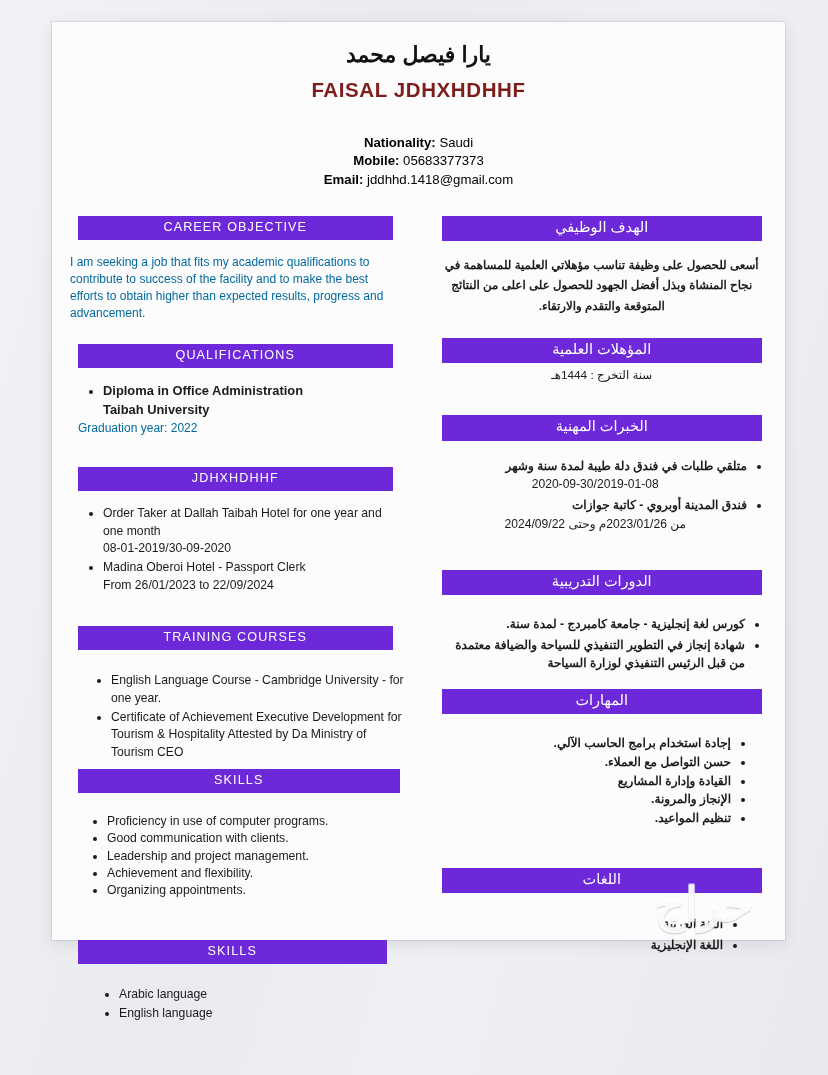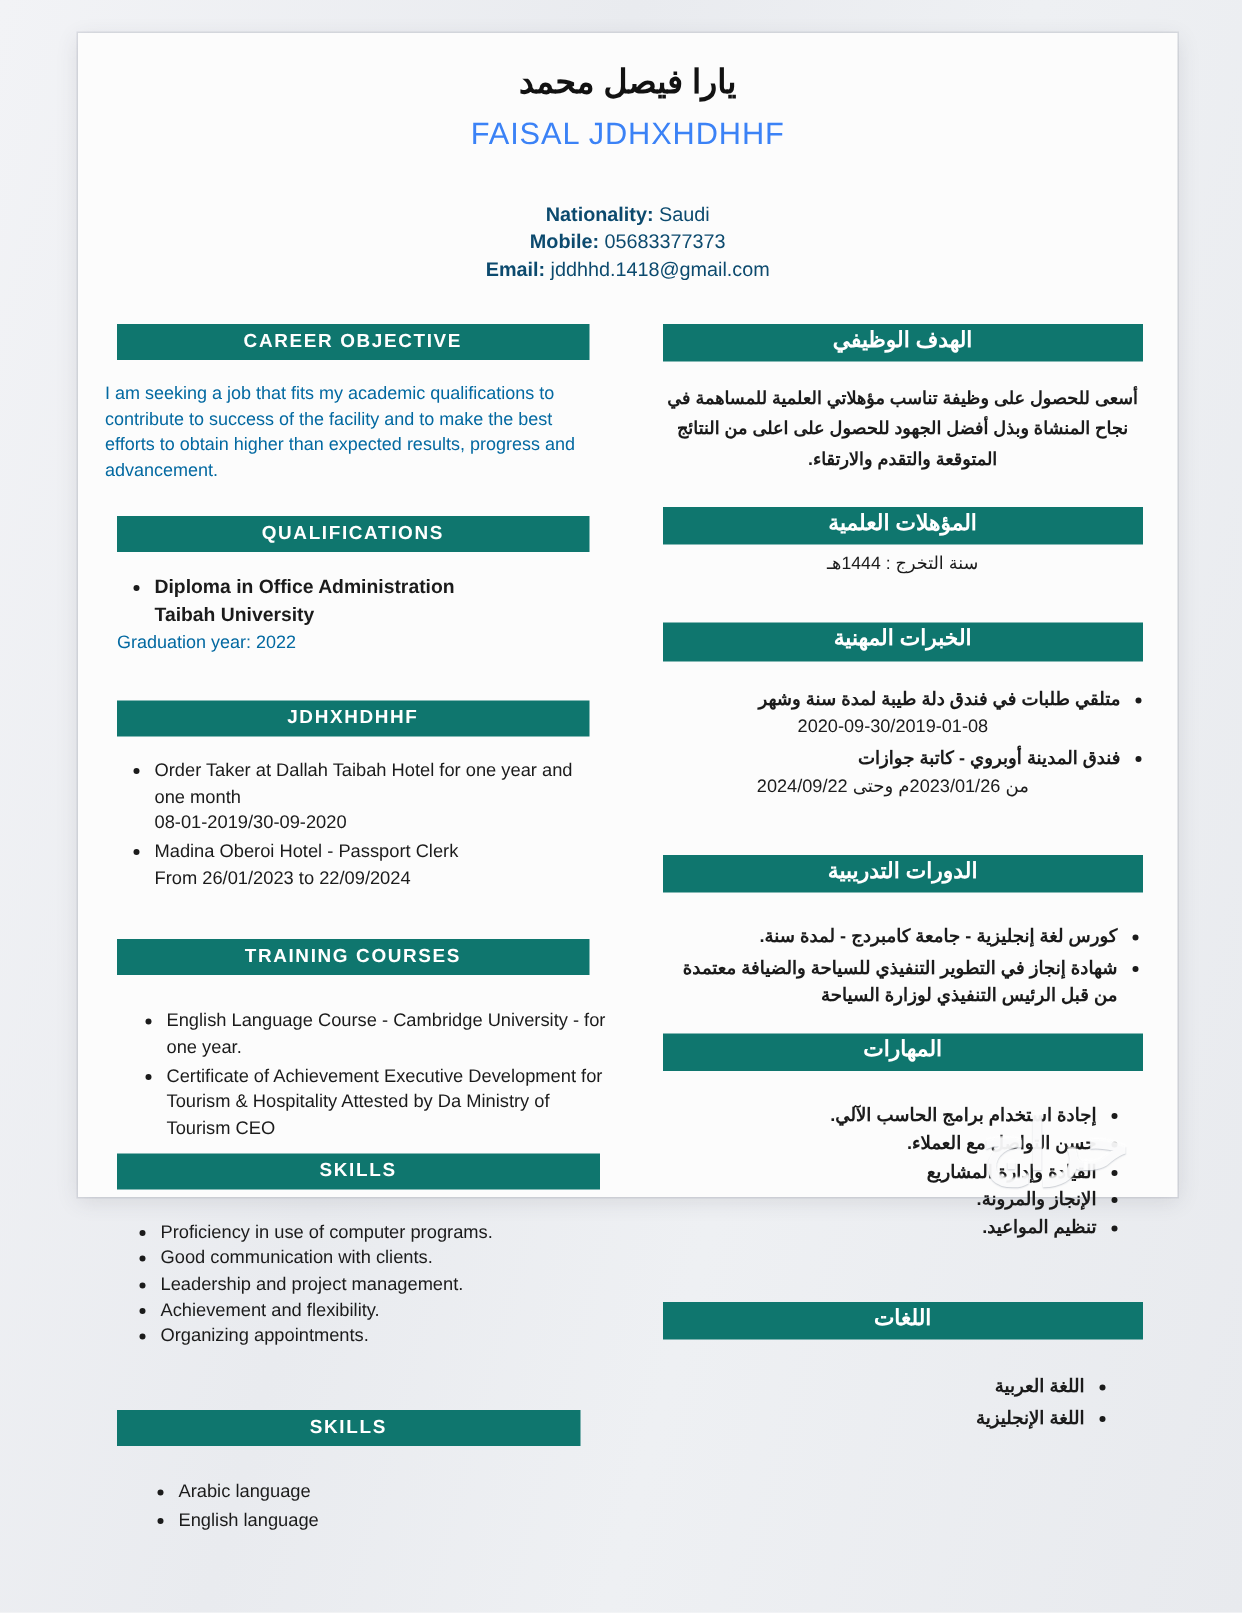--- a/index.html
+++ b/index.html
@@ -18,65 +18,65 @@
     position: absolute;
     inset: 0;
     background:
       linear-gradient(105deg, #f2f3f6 0%, #e9ebef 38%, #eef0f3 62%, #e8eaee 100%);
   }
   #page {
     position: absolute;
     left: 52px;
     top: 22px;
     width: 733px;
-    height: 776px;
+    height: 918px;
     background: #fcfcfc;
     box-shadow: 0 3px 14px rgba(60,65,80,0.13), 0 0 0 1px rgba(200,204,212,0.55);
   }
   .header {
     padding-top: 18px;
     text-align: center;
   }
   .name-ar {
     font-size: 22px;
     font-weight: bold;
     color: #121212;
     letter-spacing: 0.3px;
     direction: rtl;
     line-height: 1.35;
   }
   .name-en {
     font-size: 20.5px;
-    font-weight: normal;
-    color: #3b82f6;
+    font-weight: bold;
+    color: #7f1d1d;
     letter-spacing: 0.6px;
     margin-top: 8px;
   }
   .contact {
     margin-top: 32px;
     font-size: 13.2px;
-    color: #0c4a6e;
+    color: #000000;
     line-height: 1.42;
   }
   .contact .lbl { font-weight: bold; }
 
   .columns {
     display: flex;
     margin-top: 26px;
     padding: 0 14px 0 14px;
   }
   .col { width: 50%; box-sizing: border-box; }
   .col-left { padding-right: 14px; }
   .col-right { padding-left: 14px; direction: rtl; }
 
   .bar {
-    background: #0f766e;
+    background: #6d28d9;
     color: #ffffff;
     text-align: center;
-    font-weight: bold;
+    font-weight: normal;
     font-size: 12.6px;
     letter-spacing: 1.1px;
     padding: 5px 0 6px 0;
     line-height: 1.05;
   }
   .bar-ar {
     font-size: 14.5px;
     letter-spacing: 0;
     padding: 4px 0 6px 0;
   }

